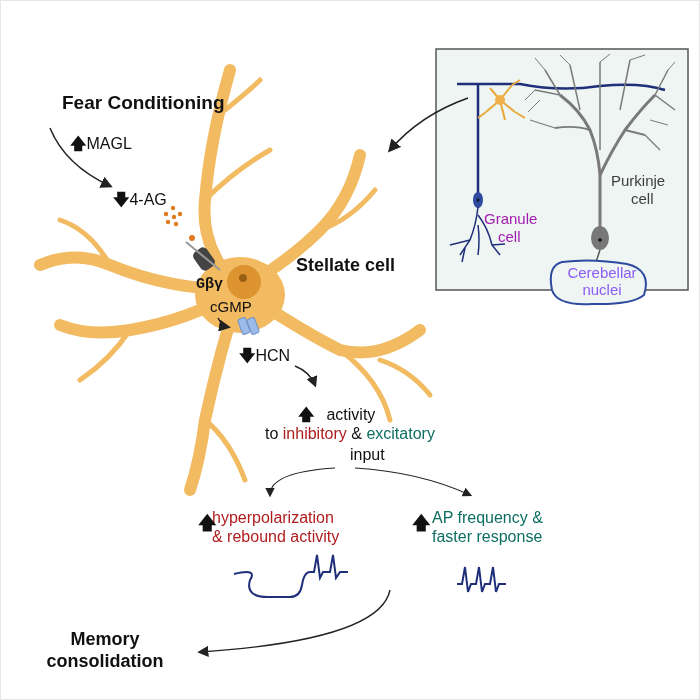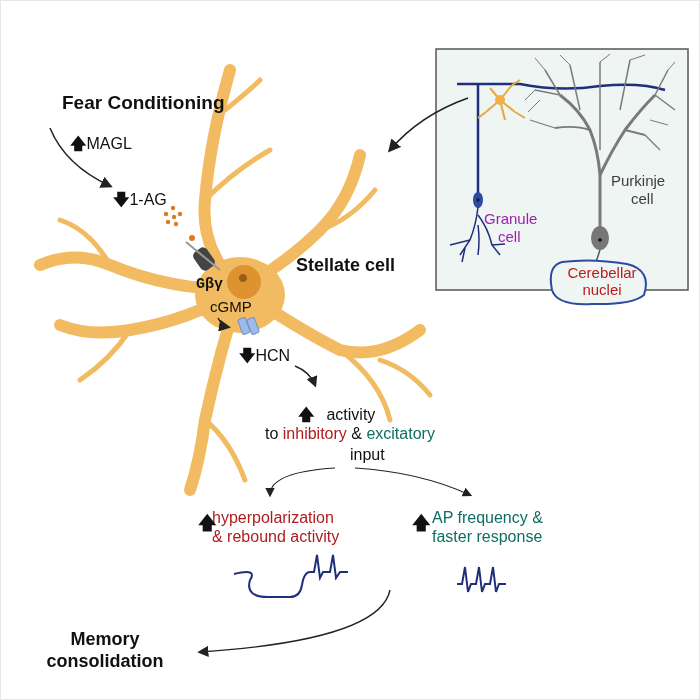--- a/index.html
+++ b/index.html
@@ -141,21 +141,21 @@
   <path d="M457,584 L462,584 L465,567 L468,592 L471,584 L476,584 L479,567 L482,592 L485,584 L490,584 L493,567 L496,592 L499,584 L506,584" fill="none" stroke="#1f2f7a" stroke-width="2"></path>
 </svg>
 
 <div class="t bold center" style="left:62px; top:92px; width:110px; font-size:19px; line-height:22px;">Fear Conditioning</div>
 
 <div class="t" style="left:70px; top:132px; font-size:16px;">
   <span class="up">🡅</span><span>MAGL</span>
 </div>
 
 <div class="t" style="left:113px; top:188px; font-size:16px;">
-  <span class="down">🡇</span><span>1-AG</span>
+  <span class="down">🡇</span><span>4-AG</span>
 </div>
 
 <div class="t bold" style="left:296px; top:255px; font-size:18px;">Stellate cell</div>
 
 <div class="t bold" style="left:196px; top:276px; font-size:15px;font-family:Liberation Mono, monospace;">Gβγ</div>
 <div class="t" style="left:210px; top:298px; font-size:15px;">cGMP</div>
 
 <div class="t" style="left:239px; top:344px; font-size:16px;">
   <span class="down">🡇</span><span>HCN</span>
 </div>
@@ -189,16 +189,16 @@
 </div>
 
 <div class="t" style="left:484px; top:210px; font-size:15px; line-height:18px; color:#a21caf;">
   <div>Granule</div>
   <div style="margin-left:14px;">cell</div>
 </div>
 <div class="t" style="left:611px; top:172px; font-size:15px; line-height:18px; color:#404040;">
   <div>Purkinje</div>
   <div style="margin-left:20px;">cell</div>
 </div>
-<div class="t center" style="left:560px; top:264px; width:84px; font-size:15px; line-height:17px; color:#b91c1c;">
+<div class="t center" style="left:560px; top:264px; width:84px; font-size:15px; line-height:17px; color:#8b5cf6;">
   <div>Cerebellar</div>
   <div>nuclei</div>
 </div>
 
 </body></html>

